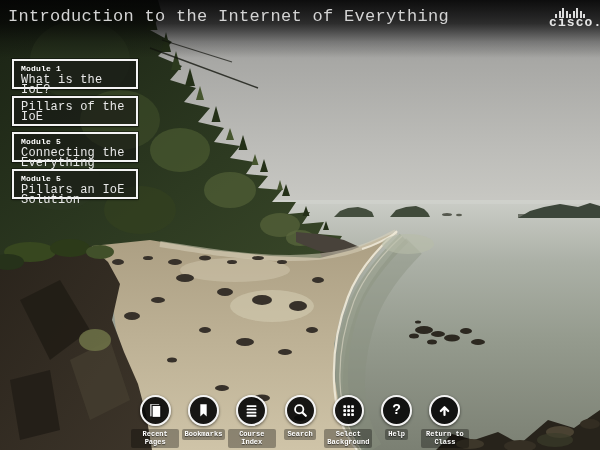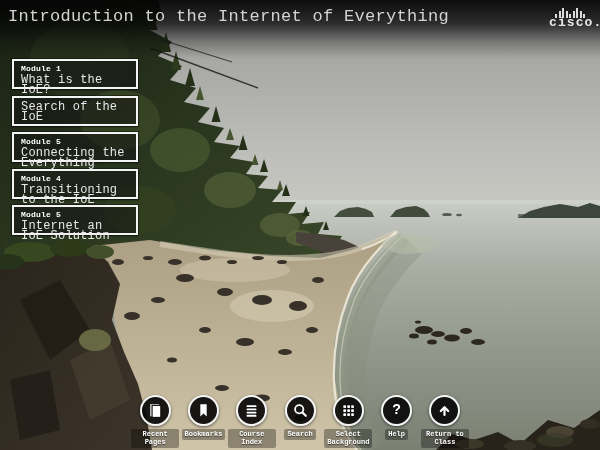--- a/index.html
+++ b/index.html
@@ -219,33 +219,29 @@
       <div class="cisco-name">cisco.</div>
     </div>
   </div>
 
   <div class="modules">
     <div class="module">
       <div class="module-title">Module 1</div>
       <div class="module-sub">What is the IoE?</div>
     </div>
     <div class="module">
-      <div class="module-sub">Search of the IoE</div>
+      <div class="module-sub">Pillars of the IoE</div>
     </div>
     <div class="module">
       <div class="module-title">Module 5</div>
       <div class="module-sub">Connecting the Everything</div>
     </div>
     <div class="module">
-      <div class="module-title">Module 4</div>
-      <div class="module-sub">Transitioning to the IoE</div>
-    </div>
-    <div class="module">
       <div class="module-title">Module 5</div>
-      <div class="module-sub">Internet an IoE Solution</div>
+      <div class="module-sub">Pillars an IoE Solution</div>
     </div>
   </div>
 
   <div class="toolbar">
 
     <div class="tool">
       <div class="tool-circle">
         <svg width="17" height="17" viewBox="0 0 16 16">
           <rect x="3" y="2" width="8.5" height="11.5" fill="#ffffff" opacity=".85"></rect>
           <rect x="4.8" y="3.2" width="8.2" height="11.3" fill="#ffffff" stroke="#0a0a0a" stroke-width="1"></rect>

